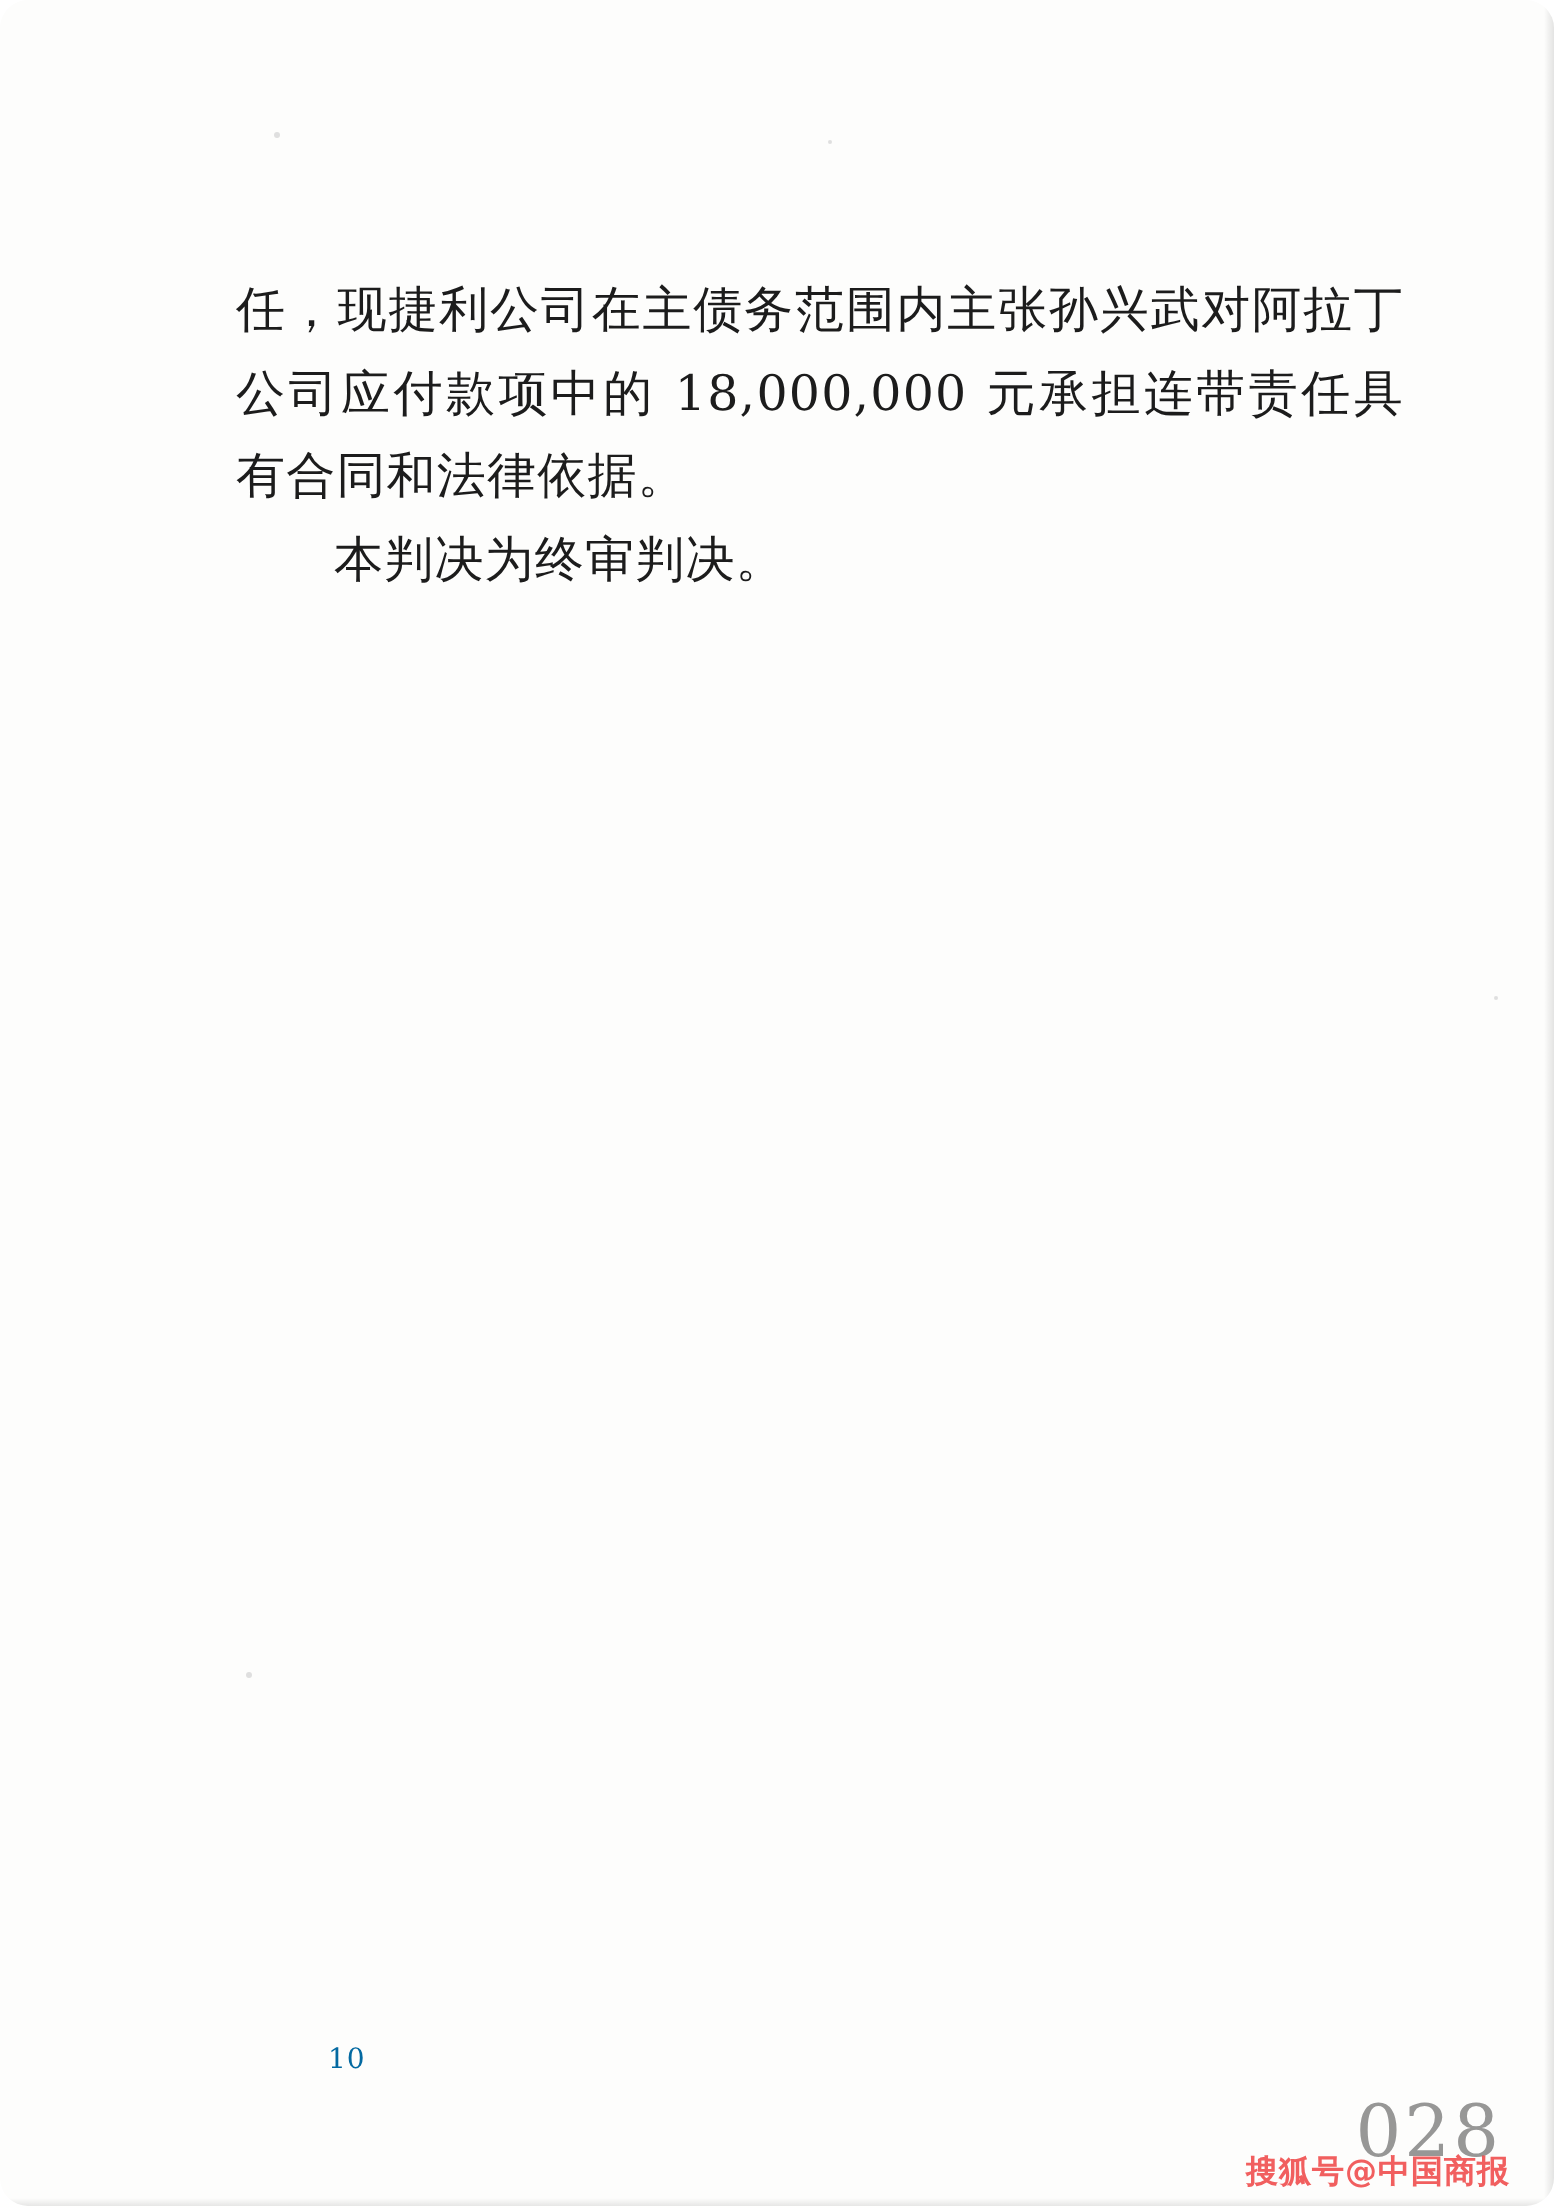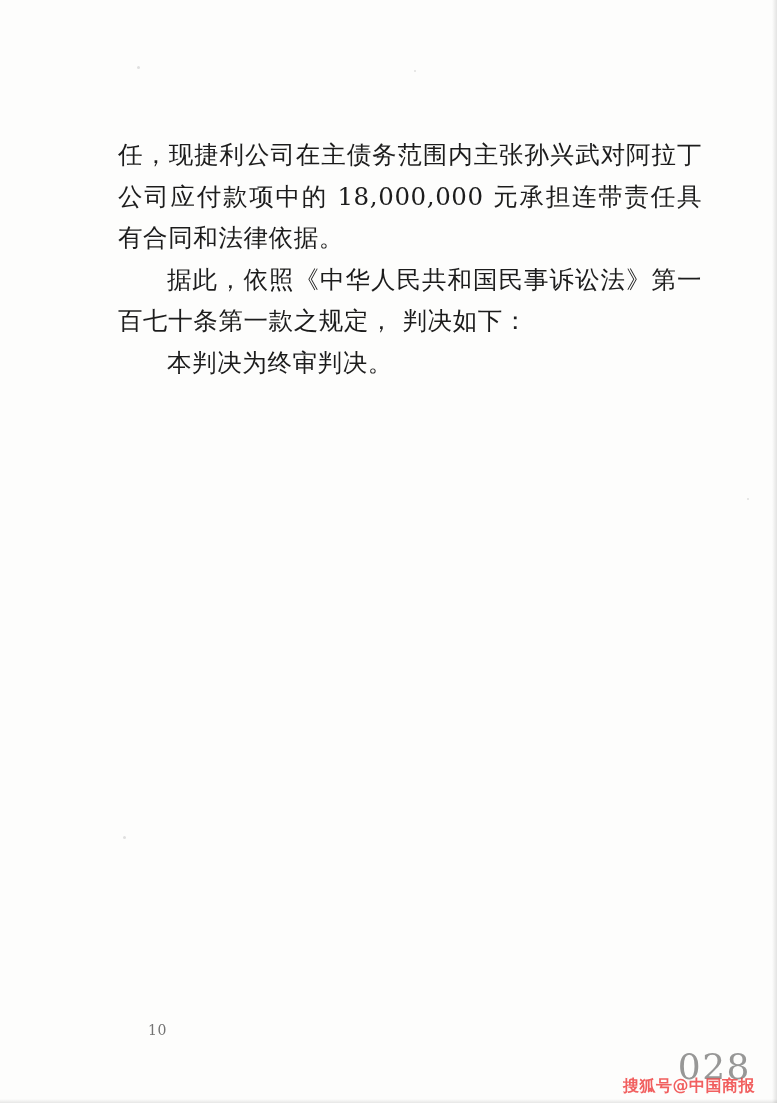--- a/index.html
+++ b/index.html
@@ -11,20 +11,21 @@
 
   .page {
     position: relative;
     width: 777px;
     height: 1103px;
     background: #fdfdfc;
     overflow: hidden;
     box-sizing: border-box;
     font-family: "DejaVu Serif", "Liberation Serif", serif;
     color: #1b1b1b;
+    border-radius: 14px;
   }
 
   
   .scan-edge-right {
     position: absolute;
     top: 0;
     right: 0;
     width: 5px;
     height: 100%;
     background: linear-gradient(to right, rgba(0,0,0,0.0), rgba(0,0,0,0.10));
@@ -68,25 +69,25 @@
     text-indent: 2em;
   }
 
   
   .para + .para {
     margin-top: 0px;
   }
 
   .page-number {
     position: absolute;
-    left: 148px;
+    left: 164px;
     top: 1022px;
     font-size: 14px;
     font-family: "DejaVu Serif", "Liberation Serif", serif;
-    color: #737373;
+    color: #0369a1;
     letter-spacing: 0.5px;
   }
 
   .stamp-number {
     position: absolute;
     right: 26px;
     top: 1046px;
     font-size: 36px;
     font-family: "DejaVu Serif", "Liberation Serif", serif;
     color: #8c8c8c;
@@ -116,21 +117,20 @@
   <div class="scan-edge-right"></div>
   <div class="scan-edge-bottom"></div>
 
   <div class="speck" style="left:137px; top:66px; width:3px; height:3px;"></div>
   <div class="speck" style="left:414px; top:70px; width:2px; height:2px;"></div>
   <div class="speck" style="left:747px; top:498px; width:2px; height:2px;"></div>
   <div class="speck" style="left:123px; top:836px; width:3px; height:3px;"></div>
 
   <div class="body-text">
     <p class="para">任，现捷利公司在主债务范围内主张孙兴武对阿拉丁公司应付款项中的 18,000,000 元承担连带责任具有合同和法律依据。</p>
-    <p class="para indent">据此，依照《中华人民共和国民事诉讼法》第一百七十条第一款之规定， 判决如下：</p>
     <p class="para indent">本判决为终审判决。</p>
   </div>
 
   <div class="page-number">10</div>
 
   <div class="stamp-number">028</div>
 
   <div class="watermark">搜狐号@中国商报</div>
 
 </div>

